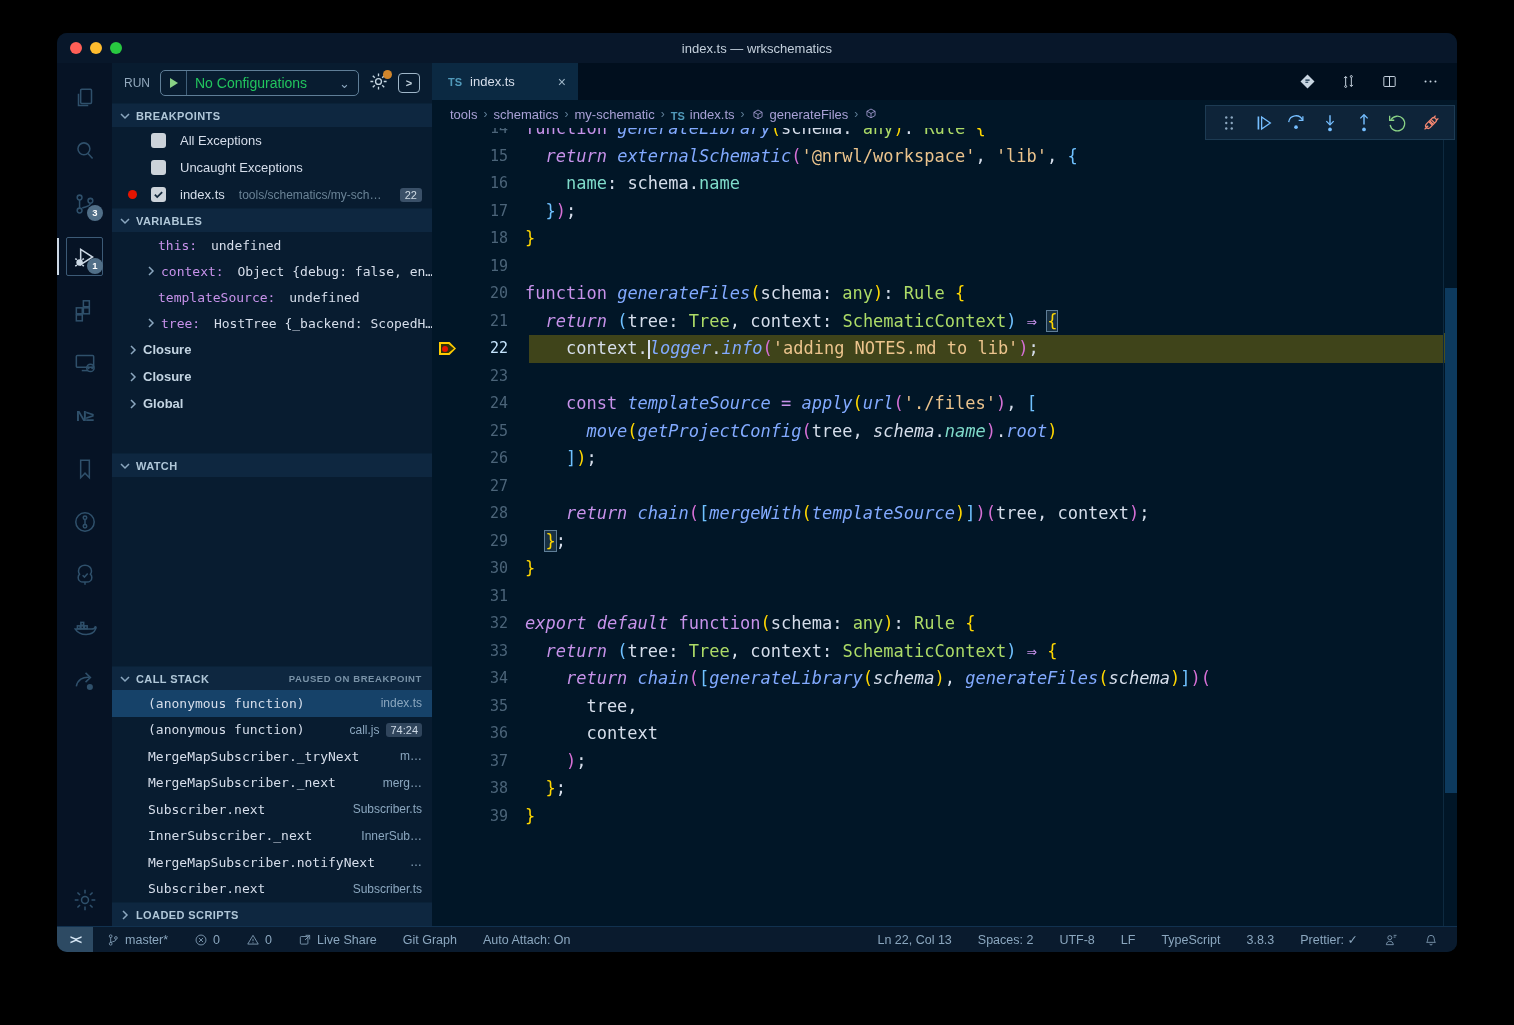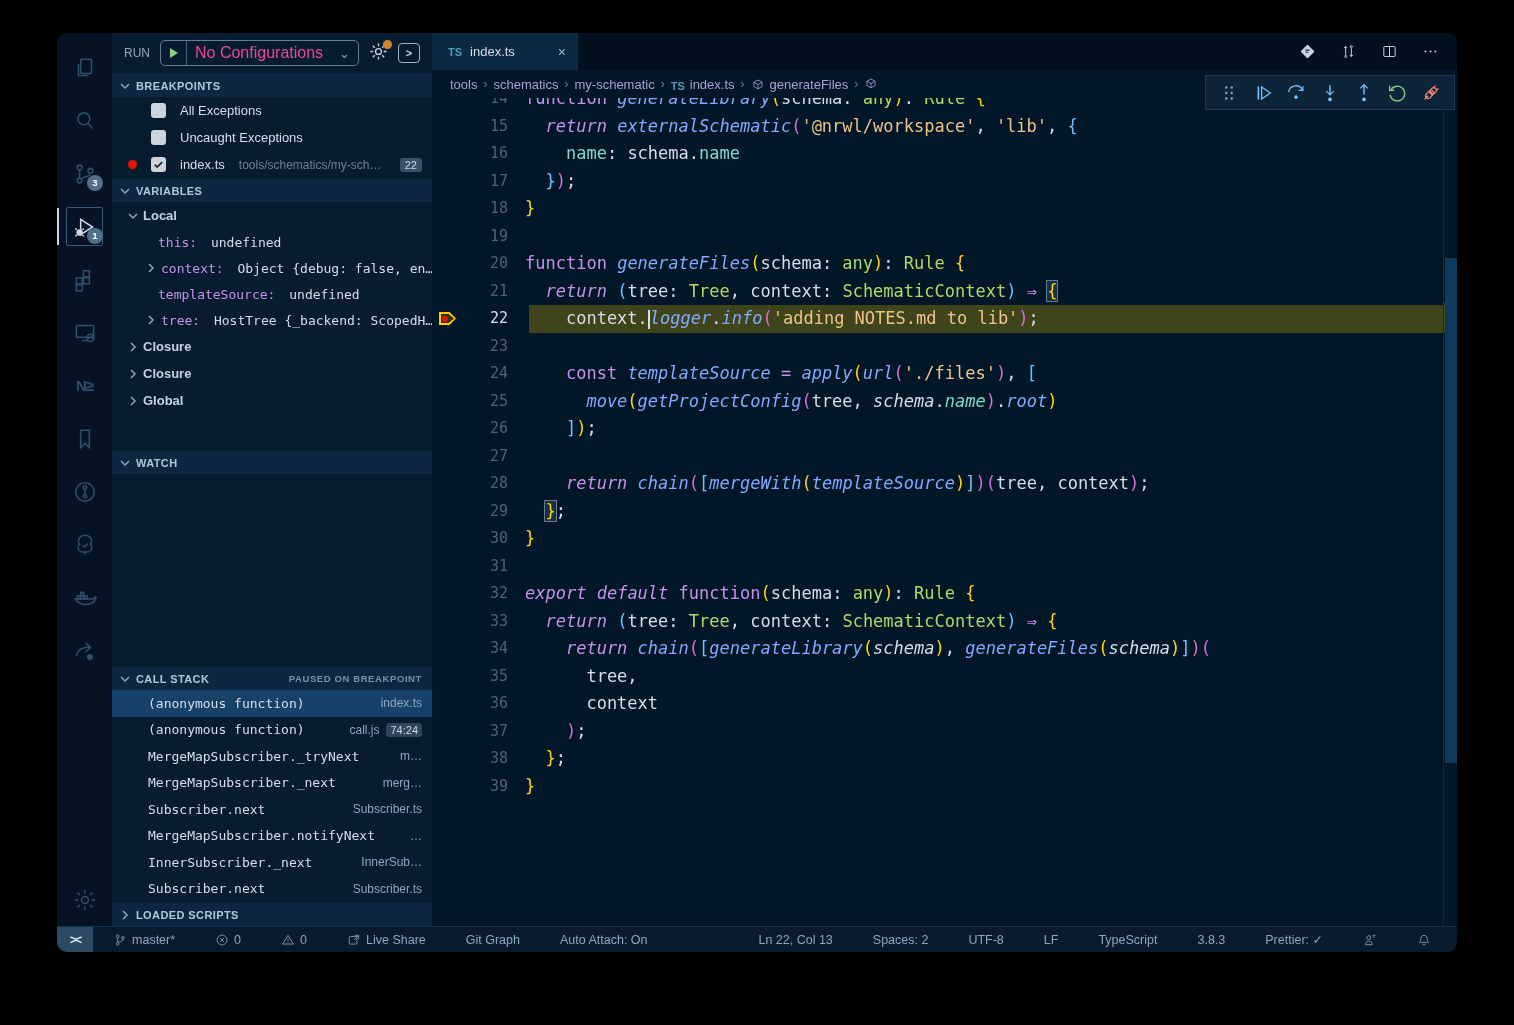--- a/index.html
+++ b/index.html
@@ -27,21 +27,21 @@
     background:#516f88; color:#fff; font-size:9.5px; line-height:16px; text-align:center; font-weight:bold; }
   .act-spacer { flex:1; }
   .nxtxt { font-size:15px; font-weight:bold; letter-spacing:-1px; }
   
   #sidebar { width:320px; flex:0 0 320px; background:#081c30; display:flex; flex-direction:column; font-size:13px; color:#d6deeb; }
   #run-toolbar { height:40px; flex:0 0 40px; display:flex; align-items:center; padding:0 12px; gap:10px; }
   #run-label { font-size:12px; color:#93a9bd; }
   #run-pill { height:26px; border:1px solid #5f7e97; border-radius:5px; display:flex; align-items:center; flex:1; max-width:200px; }
   #run-play { width:26px; display:flex; align-items:center; justify-content:center; border-right:1px solid #41607a; align-self:stretch; cursor:pointer; }
   #run-play i { display:block; width:0; height:0; border-left:8px solid #89d185; border-top:5px solid transparent; border-bottom:5px solid transparent; }
-  #run-config { flex:1; padding:0 8px; color:#ec4899; font-size:16px; white-space:nowrap; cursor:pointer; }
+  #run-config { flex:1; padding:0 8px; color:#22c55e; font-size:14px; white-space:nowrap; cursor:pointer; }
   #run-chevron { padding-right:8px; color:#8ba7bf; }
   #run-gear { position:relative; cursor:pointer; }
   #run-gear svg { width:19px; height:19px; color:#c5d5e0; }
   #gear-dot { position:absolute; top:-2px; right:-4px; width:9px; height:9px; border-radius:50%; background:#d1862c; }
   #console-btn { width:22px; height:20px; border:1.4px solid #9fb6c8; border-radius:4px; color:#c5d5e0;
     display:flex; align-items:center; justify-content:center; font-size:11px; font-weight:bold; cursor:pointer; }
   .sec-header { height:24px; flex:0 0 24px; background:#0e2740; border-top:1px solid #0a2238; display:flex; align-items:center;
     padding-left:6px; gap:4px; font-size:11px; font-weight:bold; color:#b0c7d8; letter-spacing:.4px; cursor:pointer; }
   .sec-header .right { margin-left:auto; padding-right:10px; font-size:9.5px; color:#7a93a8; letter-spacing:.6px; }
   .chev { width:14px; height:14px; color:#8ba7bf; flex:0 0 14px; }
@@ -115,29 +115,37 @@
   #ov-mark { position:absolute; left:2px; right:2px; top:245px; height:2px; background:#6e98b4; }
   
   #debug-toolbar { position:absolute; top:42px; right:2px; width:250px; height:35px; background:#0e2439;
     border:1px solid #1d3b53; display:flex; align-items:center; justify-content:space-around; padding:0 6px; z-index:5; }
   #debug-toolbar .dbtn { width:26px; height:26px; display:flex; align-items:center; justify-content:center; cursor:pointer; }
   #debug-toolbar svg { width:22px; height:22px; }
   .c-blue { color:#75beff; } .c-green { color:#89d185; } .c-red { color:#f48771; } .c-grip { color:#8ba7bf; cursor:grab; }
   
   #statusbar { height:26px; flex:0 0 26px; background:#0a1b2e; border-top:1px solid #11314f;
     display:flex; align-items:center; font-size:12.5px; color:#8ba7bf; }
-  .sb-item { display:flex; align-items:center; gap:5px; padding:0 20px; height:100%; cursor:pointer; white-space:nowrap; }
+  .sb-item { display:flex; align-items:center; gap:5px; padding:0 13px; height:100%; cursor:pointer; white-space:nowrap; }
   .sb-item svg { width:14px; height:14px; }
   #sb-remote { background:#2d4a63; color:#d7e7f5; font-weight:bold; padding:0 13px; font-size:12px; letter-spacing:-2px; }
   #sb-right { margin-left:auto; display:flex; height:100%; align-items:center; padding-right:6px; }
 </style>
 </head>
 <body>
 
 <div id="window">
+  <div id="titlebar">
+    <div class="tl">
+      <span style="background:#ff5f57"></span>
+      <span style="background:#febc2e"></span>
+      <span style="background:#28c840"></span>
+    </div>
+    <div id="wtitle">index.ts — wrkschematics</div>
+  </div>
 
   <div id="main">
     <div id="activity">
         <div class="act-item">
           <span style="display:flex">
             <svg viewBox="0 0 24 24" fill="none" stroke="currentColor" stroke-width="1.4">
               <rect x="8" y="4" width="10" height="13" rx="1"></rect>
               <path d="M6 8v11h9"></path>
             </svg>
           </span>
@@ -319,26 +327,20 @@
           </div>
         </div>
 
       <div class="sec-header">
         <svg class="chev" viewBox="0 0 14 14" fill="none" stroke="currentColor" stroke-width="1.5">
             <path d="M3 5l4 4 4-4"></path>
           </svg>
         <span>VARIABLES</span>
       </div>
       <div id="vars-body">
-          <div class="var-group">
-            <svg class="chev" viewBox="0 0 14 14" fill="none" stroke="currentColor" stroke-width="1.5">
-              <path d="M3 5l4 4 4-4"></path>
-            </svg>
-            <span>Local</span>
-          </div>
           <div class="var-row mono noexp"><span class="var-name">this:</span>&nbsp;<span class="var-val">undefined</span></div>
           <div class="var-row mono"><svg class="chev" viewBox="0 0 14 14" fill="none" stroke="currentColor" stroke-width="1.5">
               <path d="M5 3l4 4-4 4"></path>
             </svg><span class="var-name">context:</span>&nbsp;<span class="var-val">Object {debug: false, en…</span></div>
           <div class="var-row mono noexp"><span class="var-name">templateSource:</span>&nbsp;<span class="var-val">undefined</span></div>
           <div class="var-row mono"><svg class="chev" viewBox="0 0 14 14" fill="none" stroke="currentColor" stroke-width="1.5">
               <path d="M5 3l4 4-4 4"></path>
             </svg><span class="var-name">tree:</span>&nbsp;<span class="var-val">HostTree {_backend: ScopedH…</span></div>
           <div class="var-group">
             <svg class="chev" viewBox="0 0 14 14" fill="none" stroke="currentColor" stroke-width="1.5">
@@ -392,26 +394,26 @@
           </div>
           <div class="cs-row">
             <span class="cs-fn mono">MergeMapSubscriber._next</span>
             <span class="cs-file">merg…</span>
           </div>
           <div class="cs-row">
             <span class="cs-fn mono">Subscriber.next</span>
             <span class="cs-file">Subscriber.ts</span>
           </div>
           <div class="cs-row">
+            <span class="cs-fn mono">InnerSubscriber._next</span>
+            <span class="cs-file">InnerSub…</span>
+          </div>
+          <div class="cs-row">
             <span class="cs-fn mono">MergeMapSubscriber.notifyNext</span>
             <span class="cs-file">…</span>
-          </div>
-          <div class="cs-row">
-            <span class="cs-fn mono">InnerSubscriber._next</span>
-            <span class="cs-file">InnerSub…</span>
           </div>
           <div class="cs-row">
             <span class="cs-fn mono">Subscriber.next</span>
             <span class="cs-file">Subscriber.ts</span>
           </div>
         </div>
 
       <div class="sec-header" style="margin-top:auto">
         <svg class="chev" viewBox="0 0 14 14" fill="none" stroke="currentColor" stroke-width="1.5">
             <path d="M5 3l4 4-4 4"></path>

